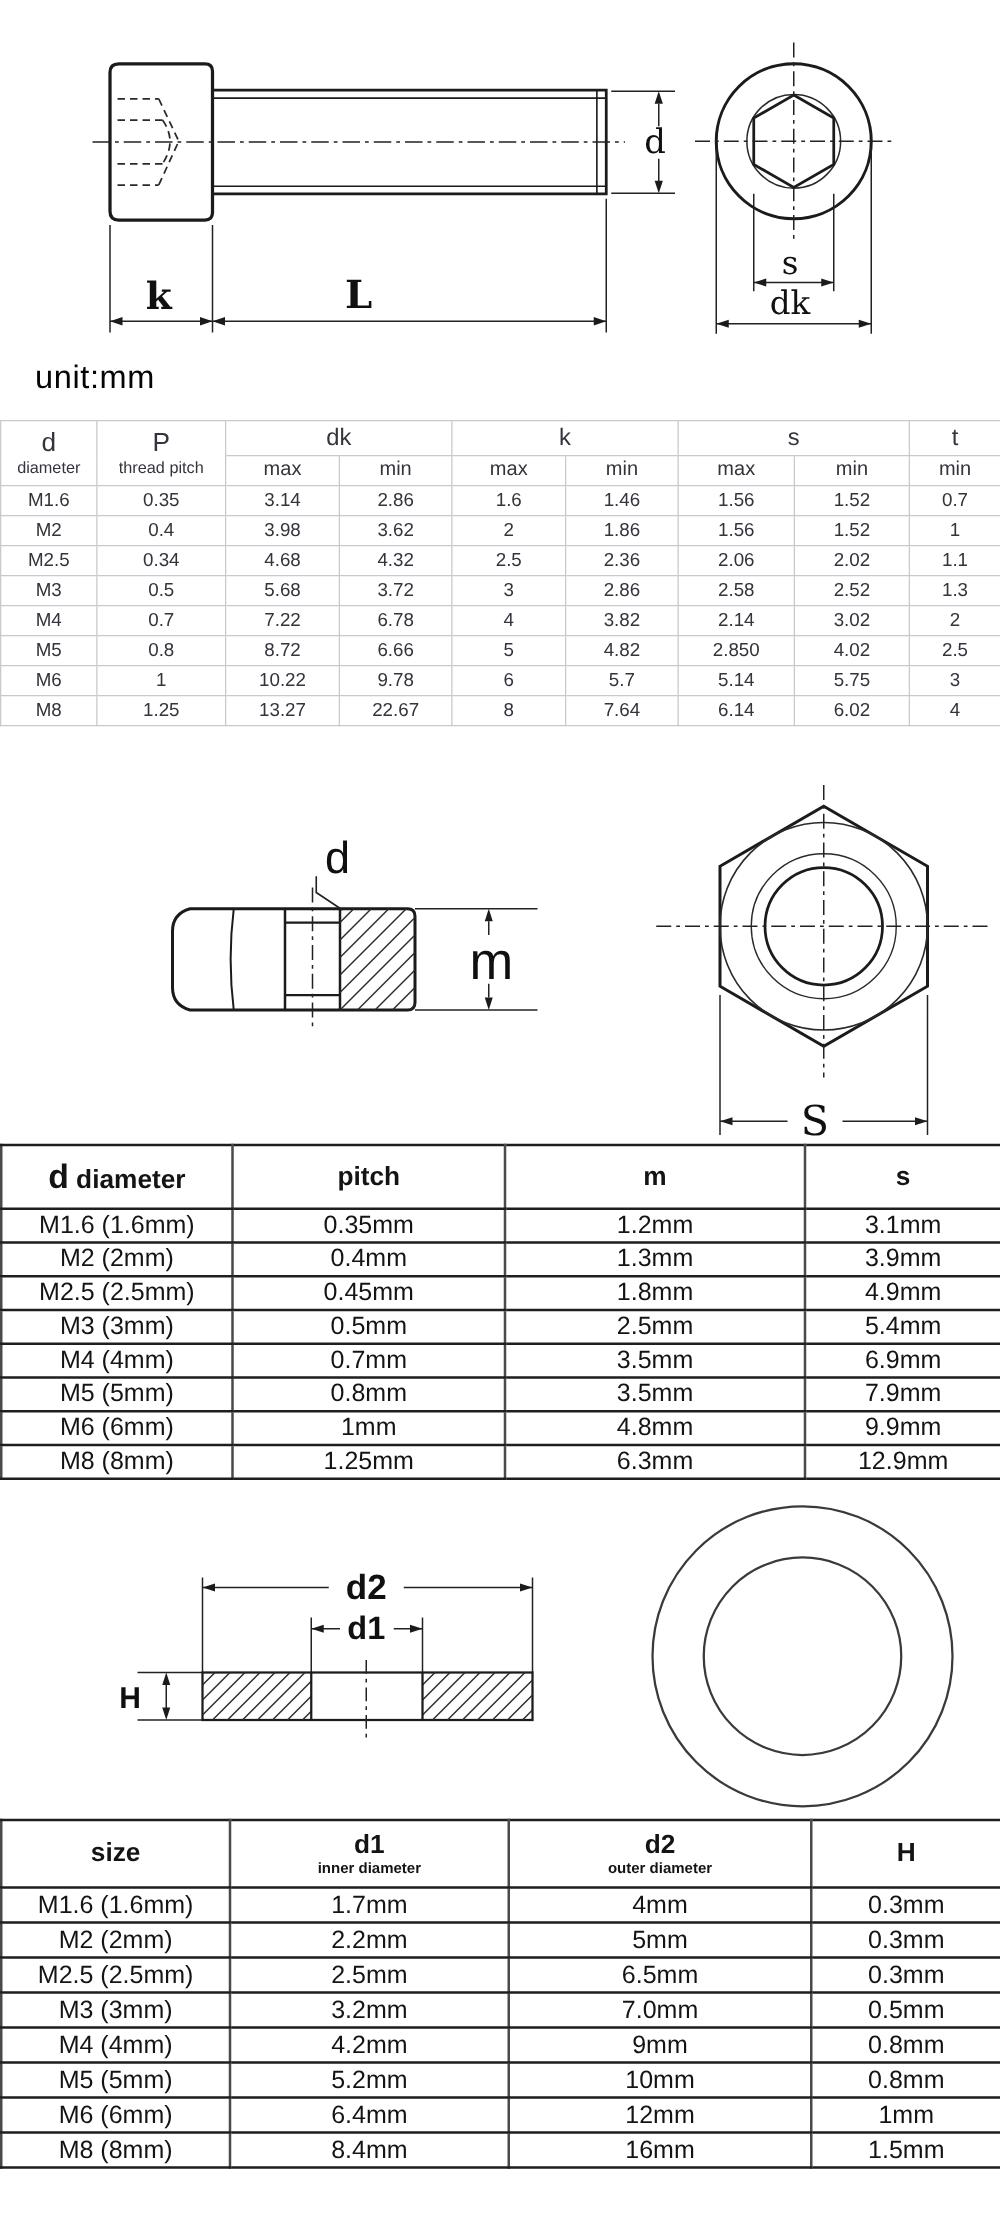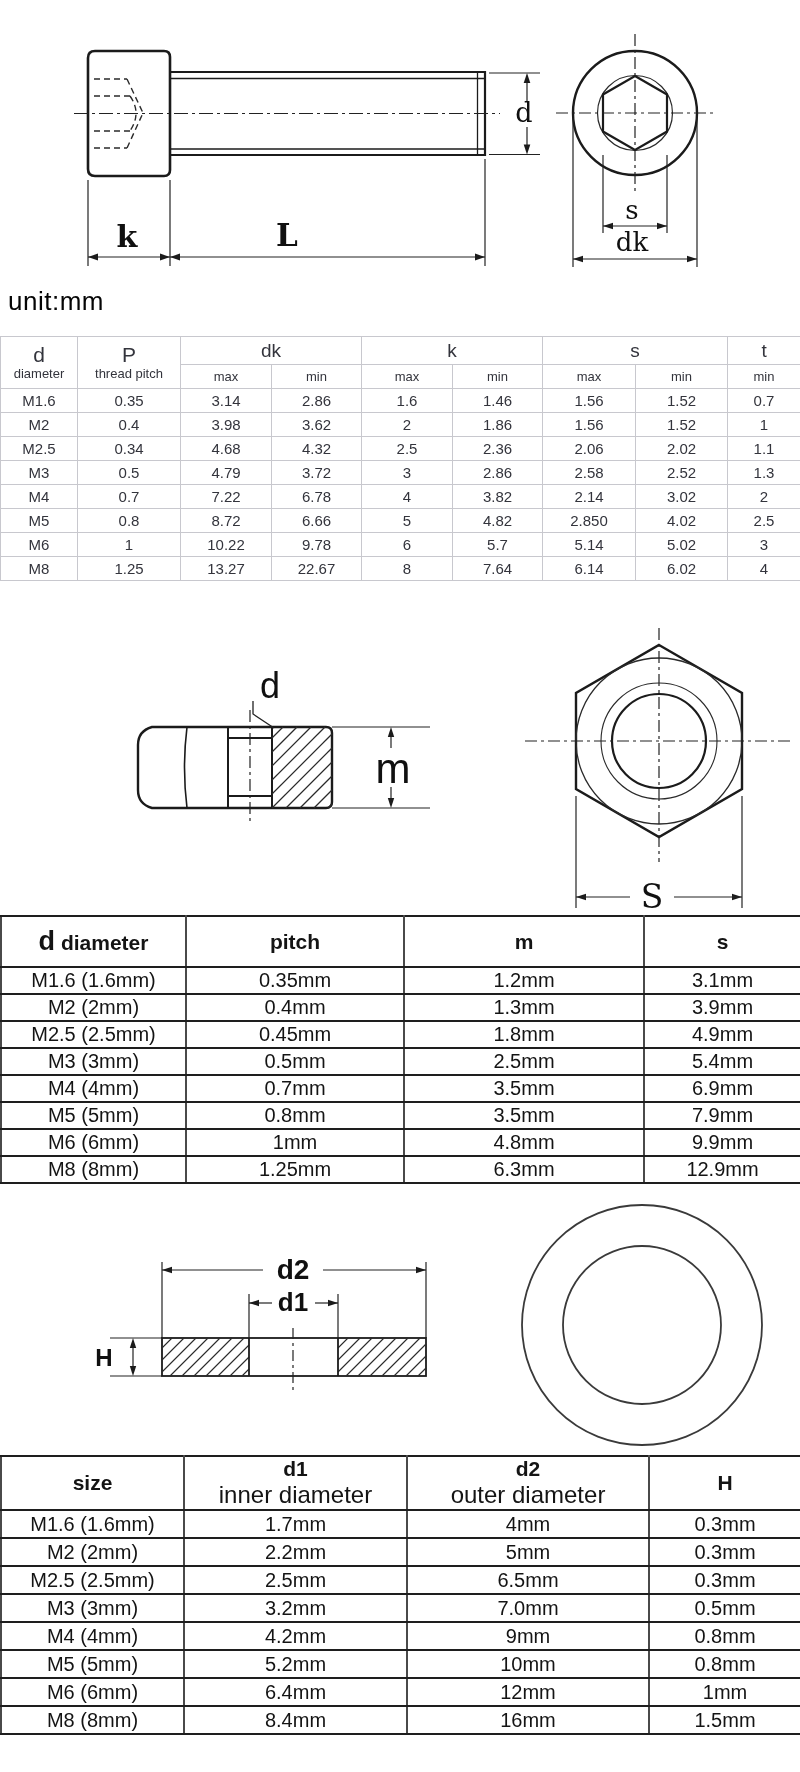--- a/index.html
+++ b/index.html
@@ -8,33 +8,33 @@
   .page{position:relative;width:800px;height:1772px;background:#fff;overflow:hidden}
   .abs{position:absolute}
   .serif{font-family:"DejaVu Serif",serif}
   .sans{font-family:"Liberation Sans",sans-serif}
   .unit{font-size:26px;color:#050505;letter-spacing:.5px}
   table{border-collapse:collapse;table-layout:fixed;width:800px;background:#fff}
   
   .t1{font-size:15px;color:#33343c}
   .t1 th,.t1 td{border:1px solid #c8c8ce;text-align:center;vertical-align:middle;font-weight:400;padding:0;height:24px;line-height:1.05}
   .t1 thead tr.r1 th{height:28px;font-size:19px}
-  .t1 thead tr.r2 th{height:24px;font-size:13px}
+  .t1 thead tr.r2 th{height:24px;font-size:16px}
   .t1 .big{display:block;font-size:21px;line-height:1.05}
   .t1 .sub{display:block;font-size:13px;line-height:1.2}
   
   .t2{font-size:20px;color:#141414}
   .t2 th,.t2 td{border-top:2px solid #1e1e1e;border-bottom:2px solid #1e1e1e;border-left:2px solid #4a4a4a;border-right:2px solid #4a4a4a;text-align:center;vertical-align:middle;padding:0}
   .t2 td{height:27px}
   .t2 th{height:51px;font-weight:700;font-size:21px}
   .t2 .hbig{font-size:27px;font-weight:700}
   .t3 td{height:28px}
   .t3 th{height:54px}
   .t3 .l1{display:block;font-size:21px;line-height:1.15;font-weight:700}
-  .t3 .l2{display:block;font-size:24px;line-height:1.15;font-weight:400}
+  .t3 .l2{display:block;font-size:12px;line-height:1.15;font-weight:700}
 </style>
 </head>
 <body>
 
 <div class="page">
 
   <svg class="abs" style="left:0;top:0" width="800" height="272" viewBox="0 0 800 272">
     <g fill="none" stroke="#1b1b1b">
 
       <path d="M95,51 H164 Q170,51 170,57 V170 Q170,176 164,176 H95 Q88,176 88,169 V58 Q88,51 95,51 Z" stroke-width="2.6"></path>
@@ -100,21 +100,21 @@
     </g>
     <g fill="#101010">
       <text class="serif" x="127" y="247" font-size="30" font-weight="bold" text-anchor="middle">k</text>
       <text class="serif" x="287" y="246" font-size="31" font-weight="bold" text-anchor="middle">L</text>
       <text class="serif" x="524" y="122" font-size="27" text-anchor="middle">d</text>
       <text class="serif" x="632" y="219" font-size="26" text-anchor="middle">s</text>
       <text class="serif" x="632" y="251" font-size="26" text-anchor="middle">dk</text>
     </g>
   </svg>
 
-  <div class="abs unit" style="left:8px;top:286px">unit:mm</div>
+  <div class="abs unit" style="left:28px;top:286px">unit:mm</div>
 
   <table class="t1 abs" style="left:0;top:336px">
     <colgroup>
         <col style="width:77px">
         <col style="width:103px">
         <col style="width:91px">
         <col style="width:90px">
         <col style="width:91px">
         <col style="width:90px">
         <col style="width:93px">
@@ -176,21 +176,21 @@
           <td>4.32</td>
           <td>2.5</td>
           <td>2.36</td>
           <td>2.06</td>
           <td>2.02</td>
           <td>1.1</td>
         </tr>
       <tr>
           <td>M3</td>
           <td>0.5</td>
-          <td>4.79</td>
+          <td>5.68</td>
           <td>3.72</td>
           <td>3</td>
           <td>2.86</td>
           <td>2.58</td>
           <td>2.52</td>
           <td>1.3</td>
         </tr>
       <tr>
           <td>M4</td>
           <td>0.7</td>
@@ -214,21 +214,21 @@
           <td>2.5</td>
         </tr>
       <tr>
           <td>M6</td>
           <td>1</td>
           <td>10.22</td>
           <td>9.78</td>
           <td>6</td>
           <td>5.7</td>
           <td>5.14</td>
-          <td>5.02</td>
+          <td>5.75</td>
           <td>3</td>
         </tr>
       <tr>
           <td>M8</td>
           <td>1.25</td>
           <td>13.27</td>
           <td>22.67</td>
           <td>8</td>
           <td>7.64</td>
           <td>6.14</td>

